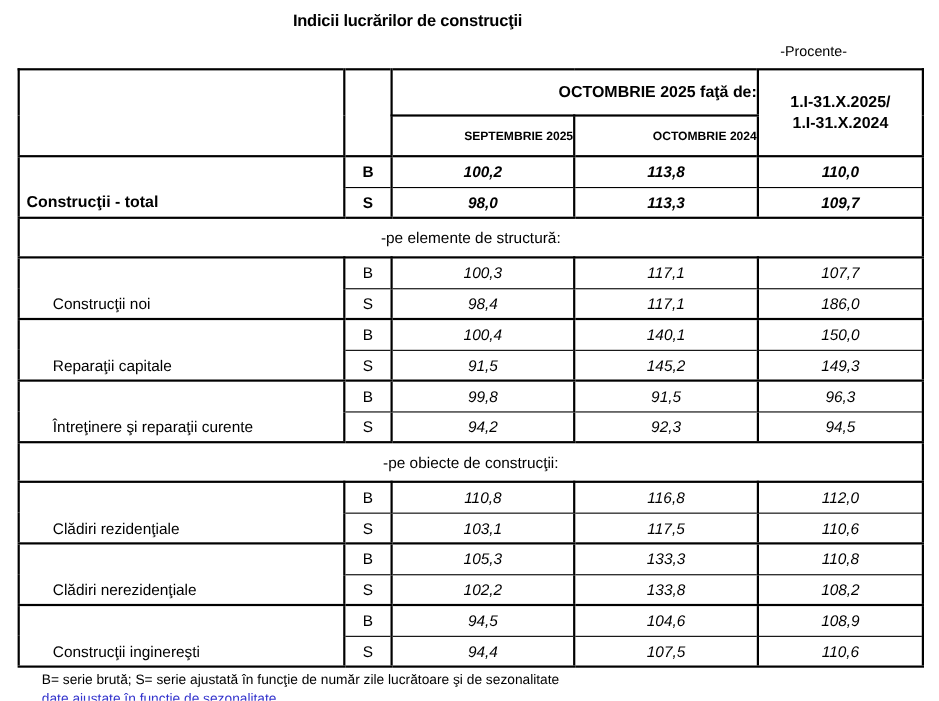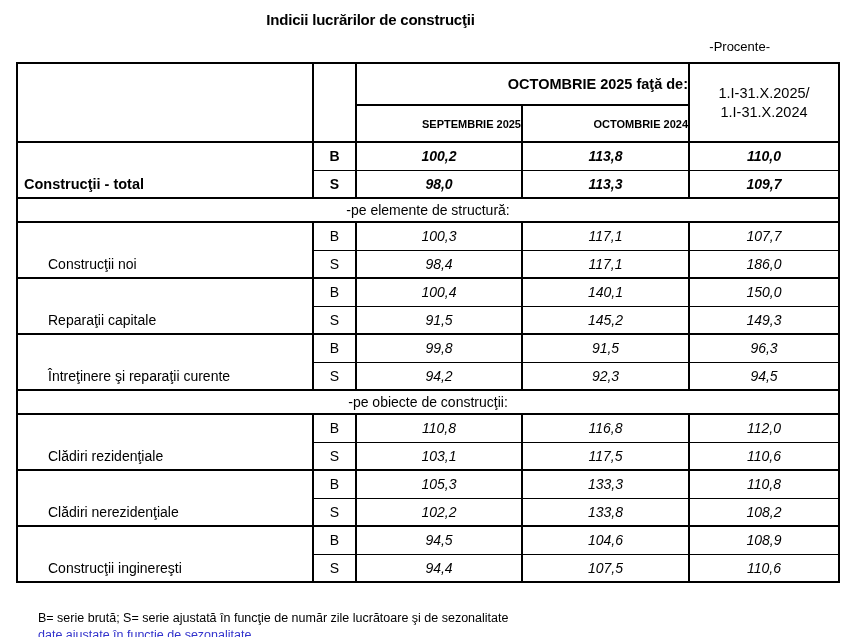--- a/index.html
+++ b/index.html
@@ -37,39 +37,39 @@
   col.c-bs-col { width: 43px;  }
   col.c-v1-col { width: 166px; }
   col.c-v2-col { width: 167px; }
   col.c-v3-col { width: 150px; }
 
   td { vertical-align: middle; }
 
   tr.h1 { height: 42px; }
   tr.h2 { height: 37px; }
   tr.row-b, tr.row-s { height: 28px; }
-  tr.section-row { height: 24px; }
+  tr.section-row { height: 36px; }
 
   td.c-bs, td.c-v1, td.c-v2, td.c-v3, td.h-group, td.h-period { border-left: 2px solid #000; }
 
   td.h-group {
     text-align: right;
     font-weight: bold;
     font-size: 14.5px;
     border-bottom: 2px solid #000;
   }
   td.h-col {
     text-align: right;
     font-weight: bold;
     font-size: 11px;
     border-bottom: 2px solid #000;
   }
   td.h-period {
     text-align: center;
-    font-weight: normal;
+    font-weight: bold;
     font-size: 14.5px;
     line-height: 19px;
     border-bottom: 2px solid #000;
   }
   td.h-empty { border-bottom: 2px solid #000; }
 
   td.label {
     vertical-align: bottom;
     padding: 0 0 5px 6px;
     border-bottom: 2px solid #000;

